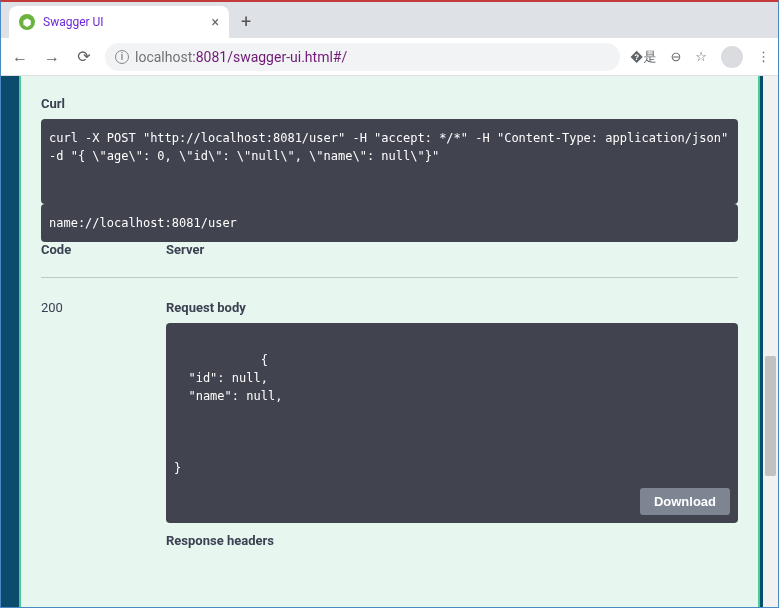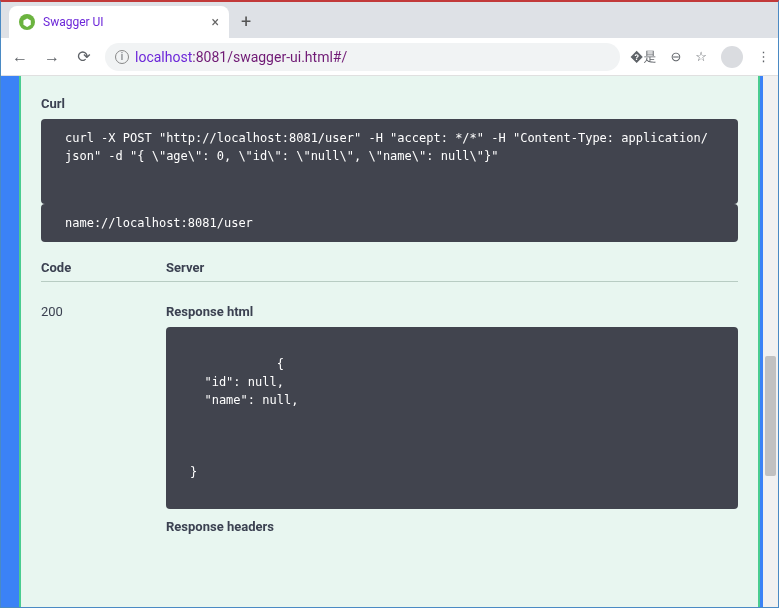--- a/index.html
+++ b/index.html
@@ -8,32 +8,32 @@
   .tabbar { height: 36px; background: #dee1e6; display: flex; align-items: flex-end; padding-left: 8px; position: relative; }
   .tab { background: #fff; height: 32px; border-radius: 8px 8px 0 0; display: flex; align-items: center; padding: 0 10px; gap: 8px; min-width: 220px; position: relative; }
   .favicon { width: 16px; height: 16px; border-radius: 50%; background: #6bb33f; display: flex; align-items: center; justify-content: center; font-size: 10px; color: #fff; }
   .tab-title { font-size: 12px; color: #6d28d9; flex: 1; }
   .tab-close { color: #666; font-size: 14px; }
   .newtab { margin-left: 12px; color: #555; font-size: 18px; margin-bottom: 6px; }
   .toolbar { height: 38px; background: #fff; border-bottom: 1px solid #e0e0e0; display: flex; align-items: center; padding: 0 8px; gap: 10px; }
   .nav-icon { width: 22px; height: 22px; display: flex; align-items: center; justify-content: center; color: #5f6368; font-size: 16px; }
   .omnibox { flex: 1; height: 28px; background: #f1f3f4; border-radius: 14px; display: flex; align-items: center; padding: 0 10px; gap: 6px; color: #5f6368; font-size: 14px; }
   .omnibox .info { border: 1px solid #888; border-radius: 50%; width: 14px; height: 14px; display: flex; align-items: center; justify-content: center; font-size: 10px; }
-  .url-host { color: #6d28d9; }
+  .url-host { color: #737373; }
   .url-port, .url-path { color: #701a75; }
   .right-icons { display: flex; gap: 14px; align-items: center; color: #5f6368; }
   .avatar { width: 22px; height: 22px; border-radius: 50%; background: #dadce0; }
-  .content { flex: 1; overflow: auto; background: #3b82f6; position: relative; }
+  .content { flex: 1; overflow: auto; background: #0c4a6e; position: relative; }
   .scrollbar-track { position: absolute; right: 0; top: 0; bottom: 0; width: 15px; background: #f1f1f1; }
   .scrollbar-thumb { position: absolute; right: 2px; width: 11px; background: #c1c1c1; border-radius: 2px; }
   .swagger-panel { margin: 0 18px; border-left: 2px solid #49cc90; border-right: 2px solid #49cc90; background: #e8f6f0; padding: 10px 20px 20px 20px; min-height: 560px; }
   .sec-label { font-size: 13px; font-weight: 700; color: #3b4151; margin: 10px 0 8px 0; }
-  .codebox { background: #41444e; color: #fff; border-radius: 4px; padding: 10px 24px; font-family: Consolas, Monaco, monospace; font-size: 12px; line-height: 1.5; white-space: pre-wrap; word-break: break-all; }
+  .codebox { background: #41444e; color: #fff; border-radius: 4px; padding: 10px 8px; font-family: Consolas, Monaco, monospace; font-size: 12px; line-height: 1.5; white-space: pre-wrap; word-break: break-all; }
   .curlbox { min-height: 85px; }
-  .table-head { display: flex; border-bottom: 1px solid #b8ccc3; padding-bottom: 6px; margin-top: 18px; }
+  .table-head { display: flex; border-bottom: 1px solid #b8ccc3; padding-bottom: 20px; margin-top: 0; }
   .col-code { width: 125px; font-weight: 700; color: #3b4151; font-size: 13px; }
   .col-details { font-weight: 700; color: #3b4151; font-size: 13px; }
   .table-row { display: flex; margin-top: 22px; }
   .code-val { width: 125px; color: #3b4151; font-size: 13px; }
   .details-col { flex: 1; }
   .respbox { position: relative; min-height: 112px; }
   .dl-btn { position: absolute; right: 8px; bottom: 8px; background: #7d8492; color: #fff; border: none; padding: 6px 14px; border-radius: 3px; font-weight: 700; font-size: 13px; cursor: pointer; }
 </style>
 </head>
 <body>
@@ -79,29 +79,30 @@
 
 
       <div class="table-head">
         <div class="col-code">Code</div>
         <div class="col-details">Server</div>
       </div>
 
       <div class="table-row">
         <div class="code-val">200</div>
         <div class="details-col">
-          <div class="sec-label" style="margin-top:0">Response html</div>
+          <div class="sec-label" style="margin-top:0">Request body</div>
           <div class="codebox respbox">
             <span style="white-space:pre;">{
   "id": null,
   "name": null,
 
 
 
 }</span>
+            <button class="dl-btn">Download</button>
           </div>
           <div class="sec-label">Response headers</div>
 
         </div>
       </div>
 
     </div>
     <div class="scrollbar-track">
       <div class="scrollbar-thumb" style="top:280px; height:120px;"></div>
     </div>

